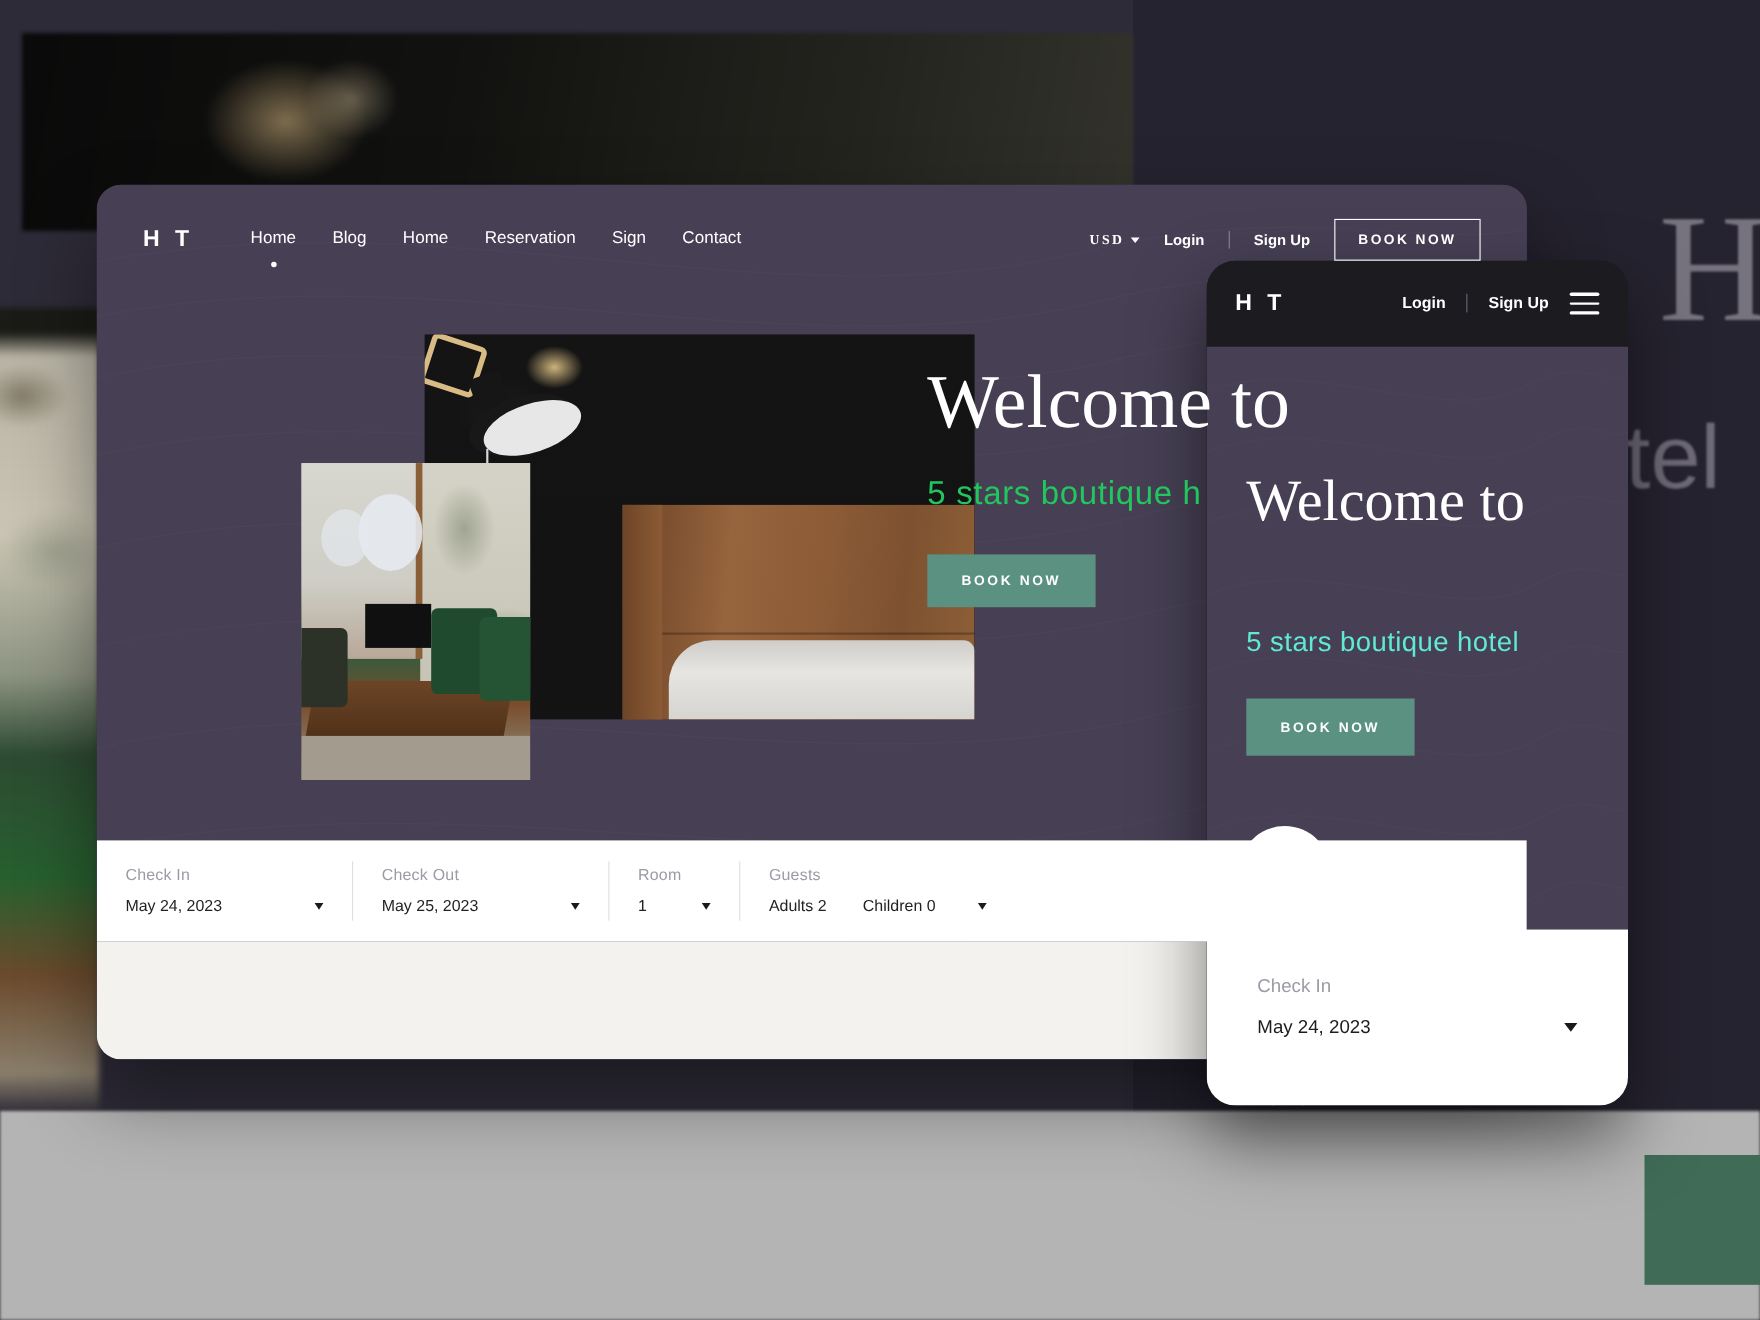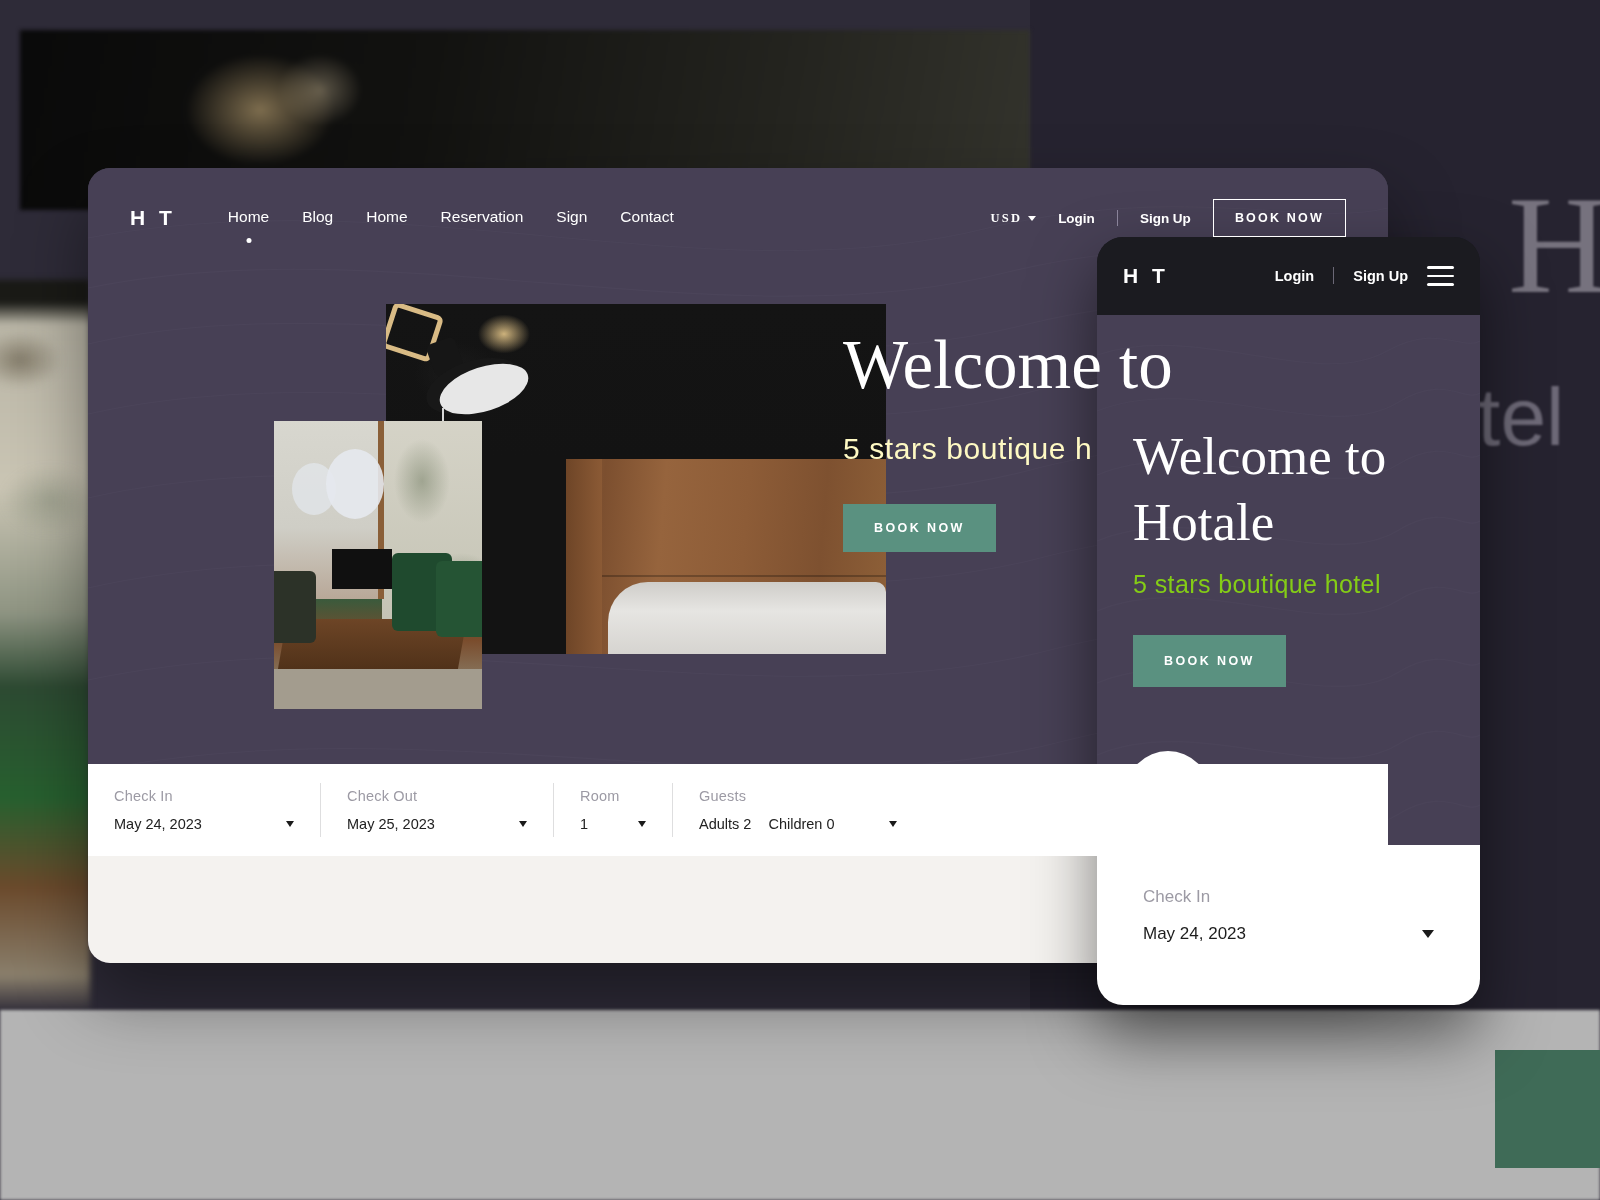--- a/index.html
+++ b/index.html
@@ -162,36 +162,36 @@
   .room-chairL { position:absolute; left:-6px; top:150px; width:48px; height:72px; background:#2c3228; border-radius:6px; }
   .room-rug { position:absolute; left:8px; bottom:36px; width:180px; height:54px; background:linear-gradient(180deg,#6d4526,#4e3018); transform:skewX(-10deg); }
   .room-floor { position:absolute; left:0; right:0; bottom:0; height:40px; background:#a39c8e; }
 
   
   .hero-txt { position:absolute; left:755px; top:162px; z-index:4; }
   .hero-h1 {
     font-family:"Liberation Serif", serif; color:#fff; font-size:69px; line-height:1.04;
     white-space:nowrap; letter-spacing:0px;
   }
-  .hero-sub { color:#fef9c3; font-size:30px; margin-top:30px; white-space:nowrap; letter-spacing:.6px; }
+  .hero-sub { color:#22c55e; font-size:30px; margin-top:30px; white-space:nowrap; letter-spacing:.6px; }
   .btn-green {
     display:inline-block; margin-top:38px; background:#5a9180; color:#fff;
     font-size:12.5px; letter-spacing:2.4px; font-weight:700; padding:17px 31px; cursor:pointer;
   }
 
   
   .bookbar {
     position:absolute; left:0; right:0; bottom:107px; height:92px;
     background:#fff; display:flex; align-items:center; z-index:5;
   }
   .bf { position:relative; padding:0 26px; height:54px; display:flex; flex-direction:column; justify-content:center; }
   .bf-label { font-size:14.5px; color:#9c9aa4; letter-spacing:.2px; }
   .bf-row { display:flex; align-items:center; margin-top:12px; }
   .bf-val { font-size:14.5px; color:#222; }
-  .bf-val2 { font-size:14.5px; color:#222; margin-left:17px; }
+  .bf-val2 { font-size:14.5px; color:#222; margin-left:33px; }
   .bf-caret { width:0; height:0; border-left:4.5px solid transparent; border-right:4.5px solid transparent; border-top:6px solid #1a1a1a; margin-left:auto; }
   .bf-div { width:1px; height:54px; background:#dededf; }
   .desk-footer {
     position:absolute; left:0; right:0; bottom:0; height:107px; background:#f4f2ef;
   }
 
   
   .phone {
     position:absolute; left:1097px; top:237px; width:383px; height:768px;
     background:#1a1a1f; border-radius:26px; overflow:hidden;
@@ -207,21 +207,21 @@
   .ph-vline { width:1px; height:17px; background:#6b6876; }
   .burger { width:27px; display:flex; flex-direction:column; gap:6px; cursor:pointer; }
   .burger span { display:block; height:2.4px; background:#fff; border-radius:2px; }
   .ph-hero {
     position:absolute; left:0; right:0; top:78px; height:530px; background:#474055; overflow:hidden;
   }
   .ph-h1 {
     position:absolute; left:36px; top:109px; font-family:"Liberation Serif", serif;
     color:#fff; font-size:53px; line-height:1.24; z-index:2;
   }
-  .ph-sub { position:absolute; left:36px; top:255px; color:#84cc16; font-size:25px; letter-spacing:.4px; z-index:2; }
+  .ph-sub { position:absolute; left:36px; top:255px; color:#5eead4; font-size:25px; letter-spacing:.4px; z-index:2; }
   .ph-btn {
     position:absolute; left:36px; top:320px; background:#5a9180; color:#fff;
     font-size:12.5px; letter-spacing:2.4px; font-weight:700; padding:19px 31px; cursor:pointer; z-index:2;
   }
   .ph-scroll {
     position:absolute; left:29px; top:436px; width:84px; height:84px; border-radius:50%;
     background:#fff; display:flex; align-items:center; justify-content:center; z-index:2; cursor:pointer;
   }
   .ph-book {
     position:absolute; left:0; right:0; top:608px; bottom:0; background:#fff; padding:42px 46px 0;
@@ -387,21 +387,20 @@
         <path d="M0,160 C100,118 230,192 300,150 C348,120 368,150 383,140"></path>
         <path d="M0,226 C100,184 230,258 300,216 C348,186 368,216 383,206"></path>
         <path d="M0,296 C100,254 230,328 300,286 C348,256 368,286 383,276"></path>
         <path d="M0,368 C100,326 230,400 300,358 C348,328 368,358 383,348"></path>
         <path d="M0,440 C100,398 230,472 300,430 C348,400 368,430 383,420"></path>
         <path d="M0,510 C100,468 230,542 300,500 C348,470 368,500 383,490"></path>
       </g>
     </svg>
     <div class="ph-h1">
       <div>Welcome to</div>
-      <div>Hotale</div>
     </div>
     <div class="ph-sub">5 stars boutique hotel</div>
     <div class="ph-btn">BOOK NOW</div>
     <div class="ph-scroll">
       <svg width="26" height="40" viewBox="0 0 26 40">
         <path d="M13 5 L13 33 M4.5 24.5 L13 34 L21.5 24.5" stroke="#5a9180" stroke-width="2.2" fill="none" stroke-linecap="round" stroke-linejoin="round"></path>
       </svg>
     </div>
   </div>
 

